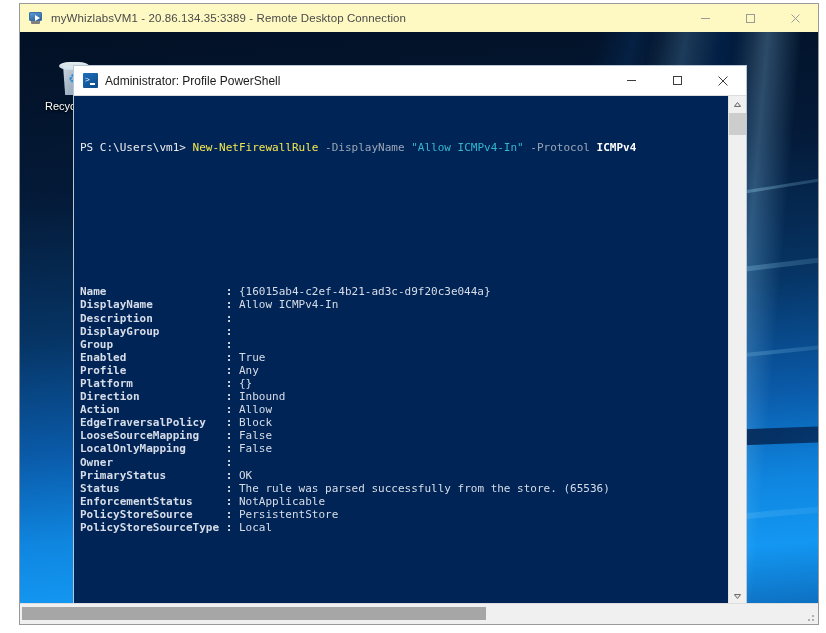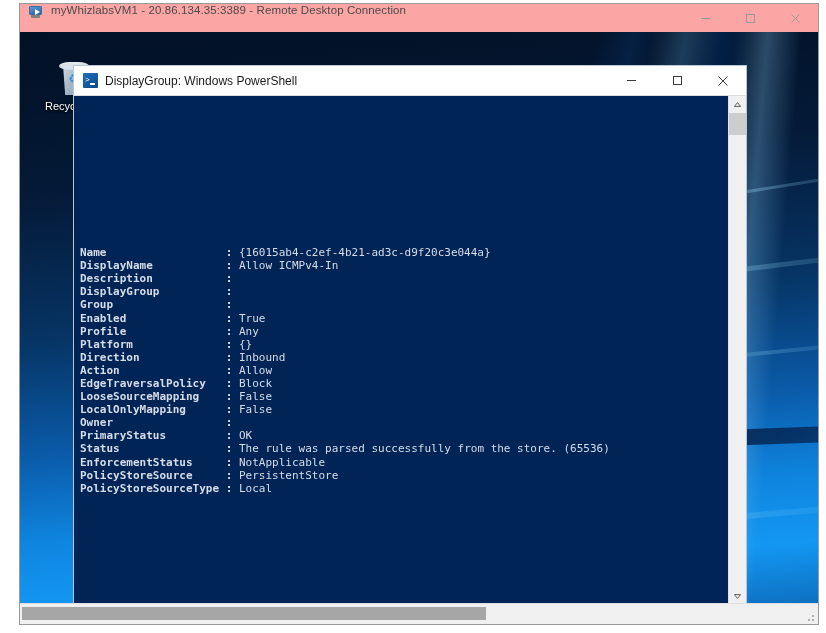--- a/index.html
+++ b/index.html
@@ -22,23 +22,23 @@
     width: 800px;
     height: 622px;
     background: #ffffff;
     border: 1px solid #9a9a9a;
     box-sizing: border-box;
     display: flex;
     flex-direction: column;
   }
   #rdp-titlebar {
     height: 28px;
-    background: #fca5a5;
-    display: flex;
-    align-items: flex-start;
+    background: #fef9c3;
+    display: flex;
+    align-items: center;
     flex: none;
     position: relative;
   }
   #rdp-title-icon {
     width: 16px;
     height: 16px;
     margin-left: 8px;
     margin-right: 7px;
     position: relative;
     flex: none;
@@ -372,21 +372,21 @@
         <div class="label">Recycle Bin</div>
       </div>
 
       <div id="ps-window">
 
         <div id="ps-titlebar">
           <div id="ps-title-icon">
             <div class="chev">&gt;</div>
             <div class="ul"></div>
           </div>
-          <div id="ps-title-text">DisplayGroup: Windows PowerShell</div>
+          <div id="ps-title-text">Administrator: Profile PowerShell</div>
 
           <div class="ps-ctl-group">
             <div class="ps-ctl">
               <svg width="11" height="11" viewBox="0 0 11 11">
                   <line x1="1" y1="5.5" x2="10" y2="5.5" stroke="#3c3c3c" stroke-width="1"></line>
                 </svg>
             </div>
             <div class="ps-ctl">
               <svg width="11" height="11" viewBox="0 0 11 11">
                   <rect x="1.5" y="1.5" width="8" height="8" fill="none" stroke="#3c3c3c" stroke-width="1"></rect>
@@ -397,20 +397,21 @@
                   <line x1="1.5" y1="1.5" x2="10.5" y2="10.5" stroke="#3c3c3c" stroke-width="1"></line>
                   <line x1="10.5" y1="1.5" x2="1.5" y2="10.5" stroke="#3c3c3c" stroke-width="1"></line>
                 </svg>
             </div>
           </div>
         </div>
 
         <div id="ps-body">
           <div id="ps-console">
 
+            <div class="line"><span class="c-prompt">PS C:\Users\vm1&gt; </span><span class="c-cmdlet">New-NetFirewallRule</span><span class="c-param"> -DisplayName </span><span class="c-string">"Allow ICMPv4-In"</span><span class="c-param"> -Protocol </span><span class="c-value-w">ICMPv4</span></div>
 
             <div class="blank"></div>
             <div class="blank"></div>
 
             <div id="output-rows"><div class="line"><span class="c-key">Name</span><span class="c-key">                  : </span><span class="c-val">{16015ab4-c2ef-4b21-ad3c-d9f20c3e044a}</span></div><div class="line"><span class="c-key">DisplayName</span><span class="c-key">           : </span><span class="c-val">Allow ICMPv4-In</span></div><div class="line"><span class="c-key">Description</span><span class="c-key">           : </span><span class="c-val"></span></div><div class="line"><span class="c-key">DisplayGroup</span><span class="c-key">          : </span><span class="c-val"></span></div><div class="line"><span class="c-key">Group</span><span class="c-key">                 : </span><span class="c-val"></span></div><div class="line"><span class="c-key">Enabled</span><span class="c-key">               : </span><span class="c-val">True</span></div><div class="line"><span class="c-key">Profile</span><span class="c-key">               : </span><span class="c-val">Any</span></div><div class="line"><span class="c-key">Platform</span><span class="c-key">              : </span><span class="c-val">{}</span></div><div class="line"><span class="c-key">Direction</span><span class="c-key">             : </span><span class="c-val">Inbound</span></div><div class="line"><span class="c-key">Action</span><span class="c-key">                : </span><span class="c-val">Allow</span></div><div class="line"><span class="c-key">EdgeTraversalPolicy</span><span class="c-key">   : </span><span class="c-val">Block</span></div><div class="line"><span class="c-key">LooseSourceMapping</span><span class="c-key">    : </span><span class="c-val">False</span></div><div class="line"><span class="c-key">LocalOnlyMapping</span><span class="c-key">      : </span><span class="c-val">False</span></div><div class="line"><span class="c-key">Owner</span><span class="c-key">                 : </span><span class="c-val"></span></div><div class="line"><span class="c-key">PrimaryStatus</span><span class="c-key">         : </span><span class="c-val">OK</span></div><div class="line"><span class="c-key">Status</span><span class="c-key">                : </span><span class="c-val">The rule was parsed successfully from the store. (65536)</span></div><div class="line"><span class="c-key">EnforcementStatus</span><span class="c-key">     : </span><span class="c-val">NotApplicable</span></div><div class="line"><span class="c-key">PolicyStoreSource</span><span class="c-key">     : </span><span class="c-val">PersistentStore</span></div><div class="line"><span class="c-key">PolicyStoreSourceType</span><span class="c-key"> : </span><span class="c-val">Local</span></div></div>
 
             <div class="blank"></div>
             
             
             

